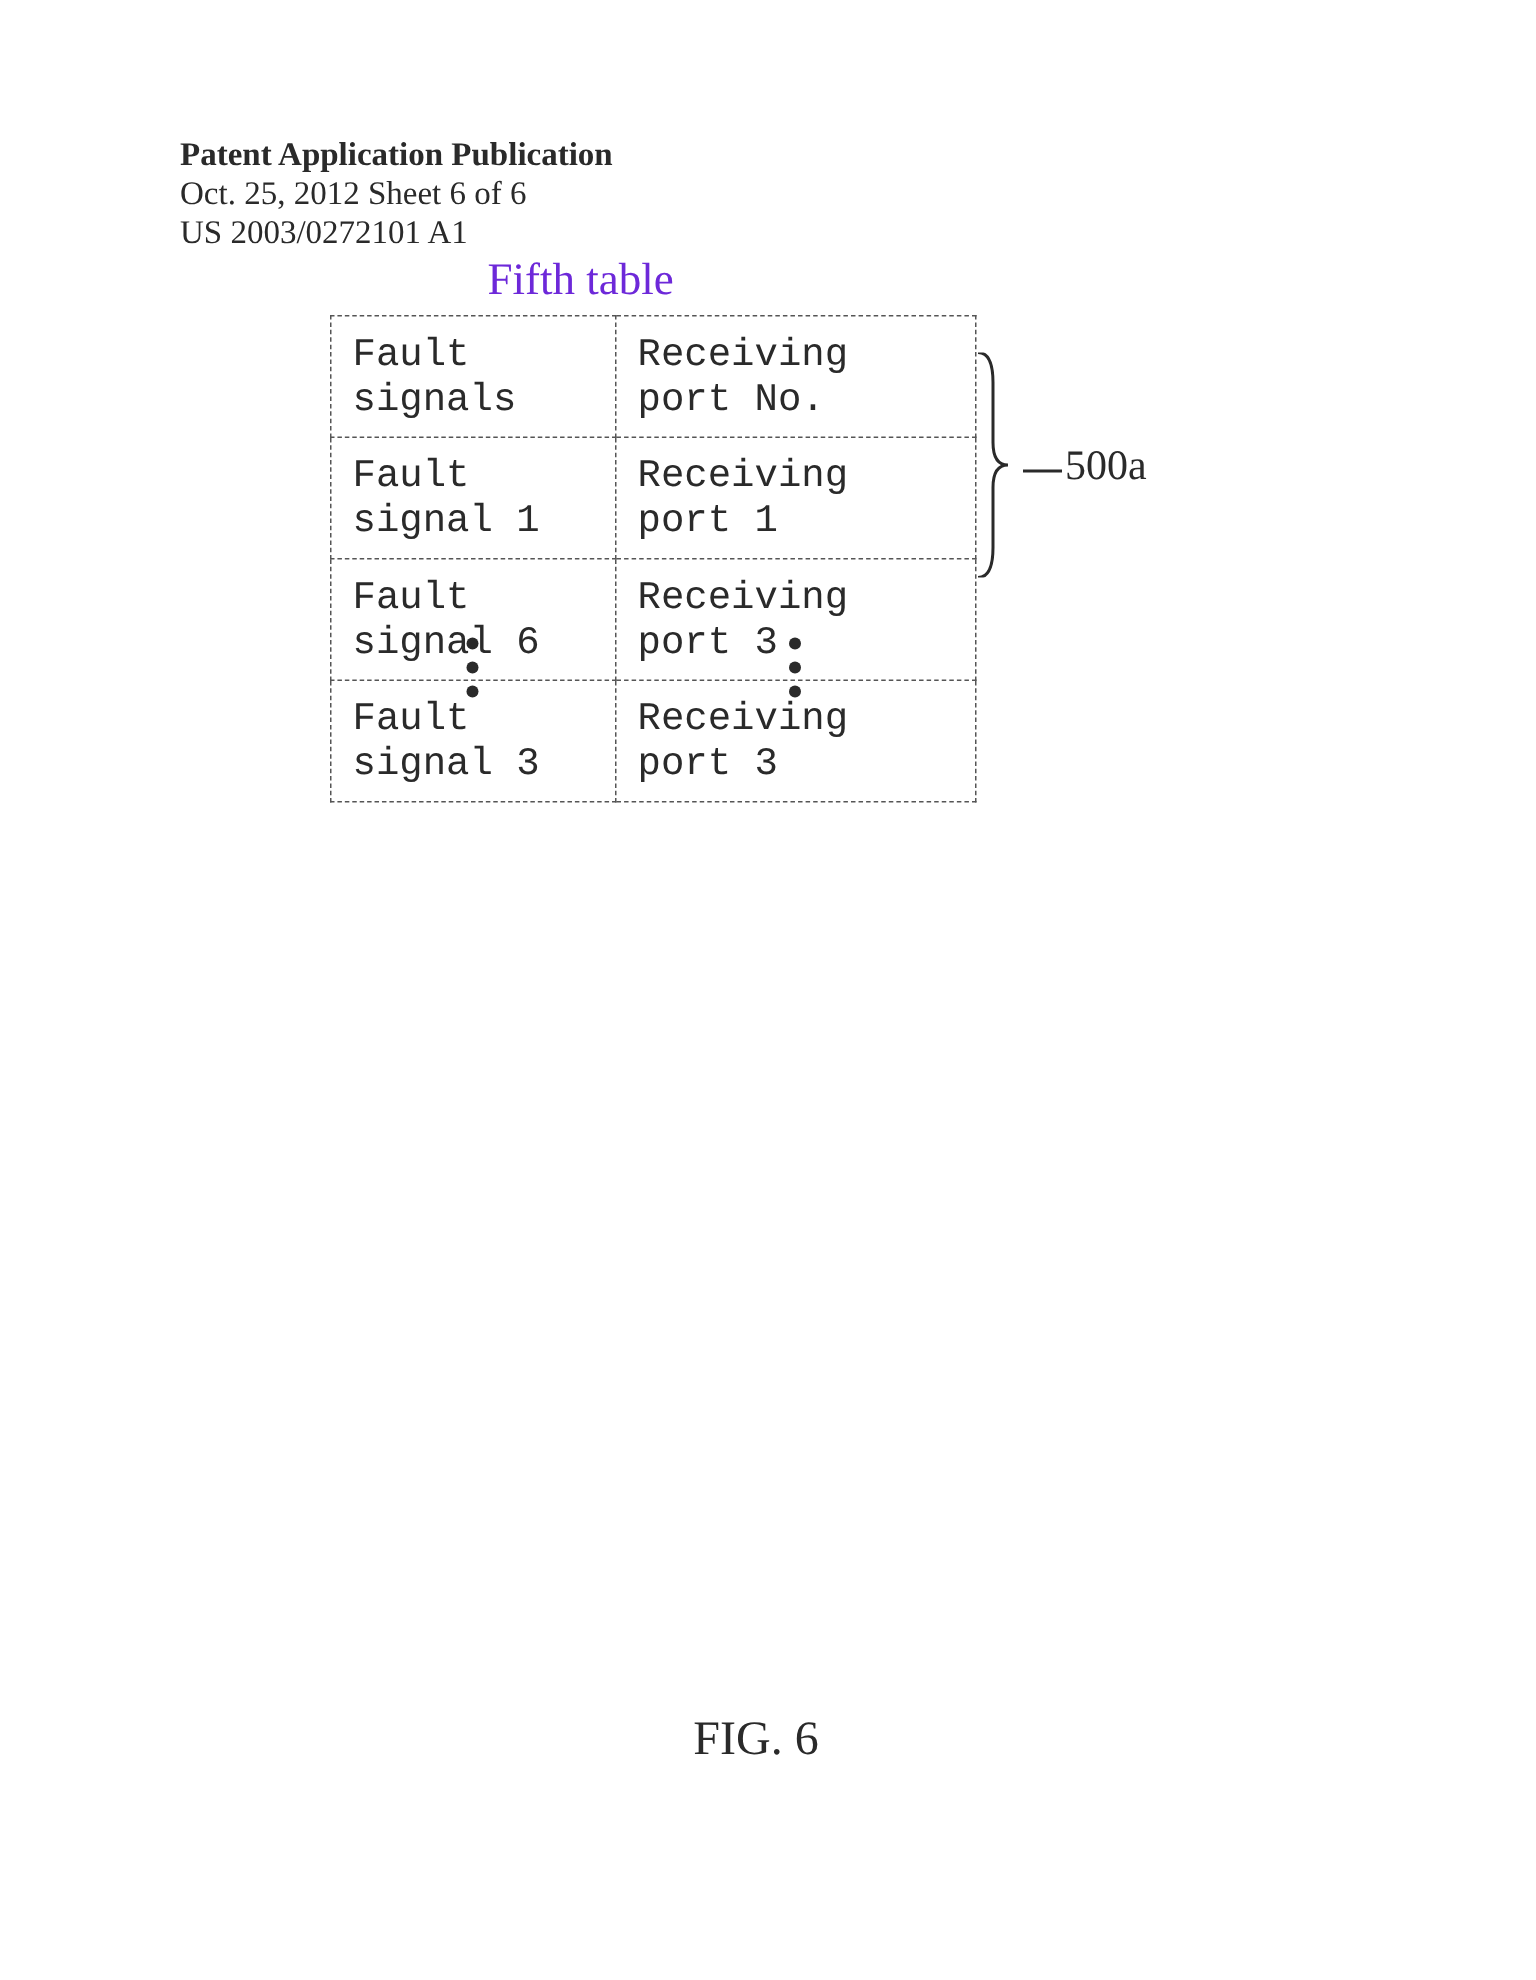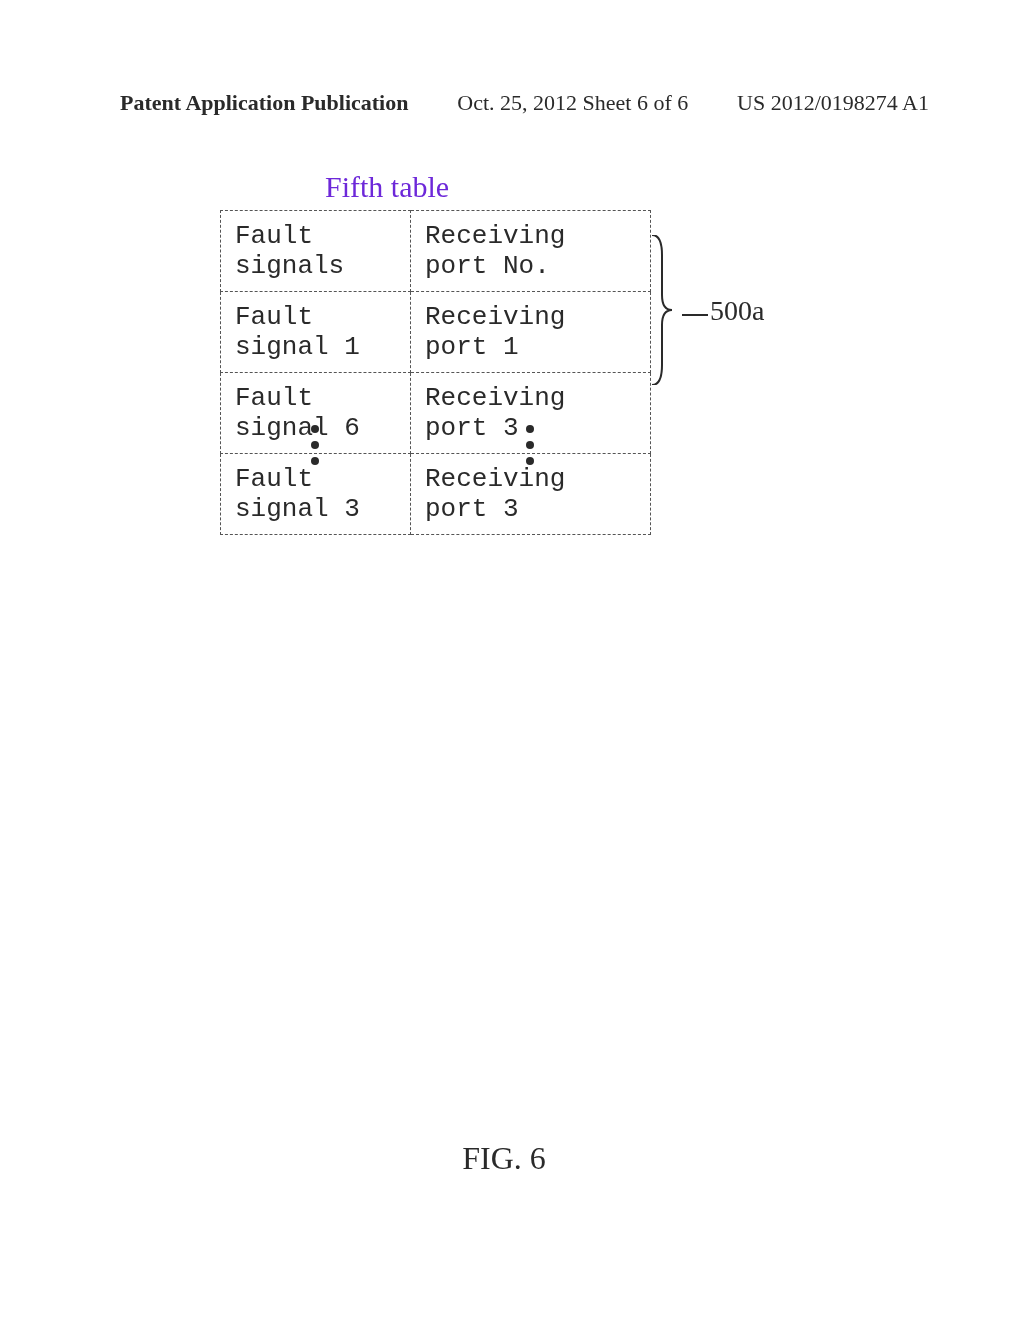--- a/index.html
+++ b/index.html
@@ -19,20 +19,21 @@
     .header {
       position: absolute;
       top: 90px;
       left: 0;
       right: 0;
       padding: 0 95px 0 120px;
       display: flex;
       justify-content: space-between;
       font-size: 22px;
       color: #2a2a2a;
+      flex-direction: column;
     }
     
     .header-left {
       font-weight: bold;
     }
     
     .header-center {
       font-weight: normal;
     }
     
@@ -144,21 +145,21 @@
       font-size: 32px;
       color: #2a2a2a;
     }
   </style>
 </head>
 <body>
 
 <div class="header">
   <span class="header-left">Patent Application Publication</span>
   <span class="header-center">Oct. 25, 2012  Sheet 6 of 6</span>
-  <span class="header-right">US 2012/0198274 A1</span>
+  <span class="header-right">US 2003/0272101 A1</span>
 </div>
 
 <div class="table-title">Fifth table</div>
 
 <div class="table-container">
   <table class="data-table">
     <tbody>
         <tr>
       <th class="col-left">Fault signals</th>
       <th class="col-right">Receiving port No.</th>

